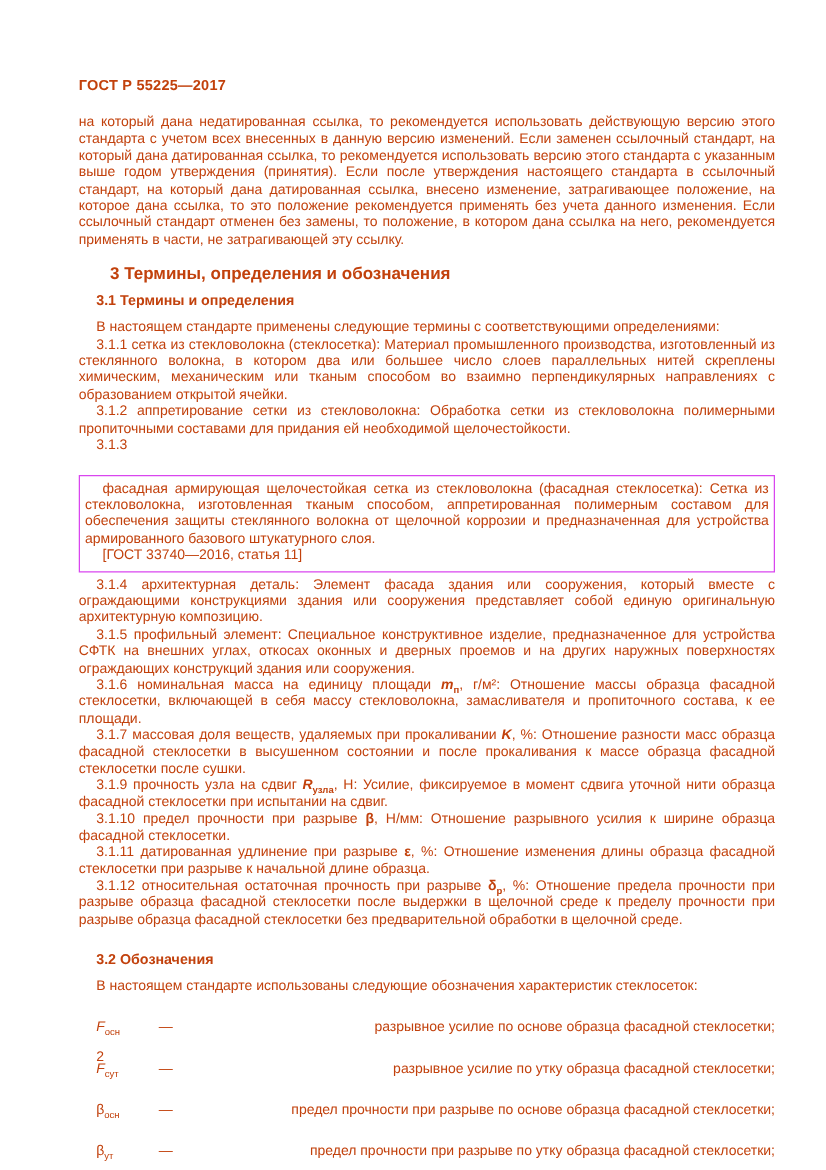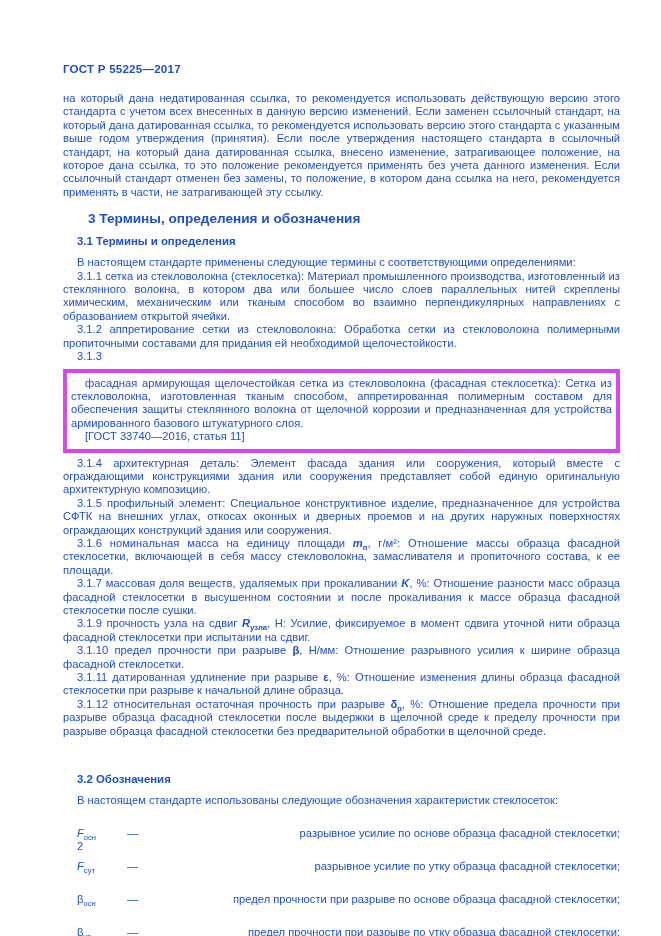--- a/index.html
+++ b/index.html
@@ -1,33 +1,33 @@
 <!DOCTYPE html>
 <html lang="ru"><head>
 <meta charset="utf-8">
 <style>
   html,body { margin:0; padding:0; background:#ffffff; }
   .page {
     position:relative; width:661px; height:936px; background:#ffffff;
-    font-family:"Liberation Sans", sans-serif; color:#1d4ed8; overflow:hidden;
+    font-family:"Liberation Sans", sans-serif; color:#c2410c; overflow:hidden;
   }
   .content { position:absolute; left:63px; top:62px; width:557px; }
   .doc-header { font-weight:bold; font-size:11.6px; line-height:13px; letter-spacing:0.2px; }
   .para { font-size:11.2px; line-height:13.4px; text-align:justify; margin:0; }
   .indent { text-indent:14px; }
   .p1 { margin-top:17px; }
   h1.sec { font-size:13.6px; font-weight:bold; margin:12px 0 9px 25px; line-height:15px; }
   h2.sub { font-size:11.4px; font-weight:bold; margin:9px 0 8px 14px; line-height:13px; }
-  h2.sub32 { margin-top:35px; }
+  h2.sub32 { margin-top:19px; }
   .term { font-weight:normal; }
   .sym  { font-weight:bold; font-style:italic; }
   .symg { font-weight:bold; font-style:normal; }
   sub.bs { font-weight:bold; font-size:7.6px; line-height:0; }
   sub.ss { font-size:7.6px; line-height:0; }
-  .box { border:4px solid #d946ef; margin:5px 0 4px 0; padding:4px 4px 5px 4px; }
+  .box { border:1px solid #d946ef; margin:16px 0 4px 0; padding:4px 4px 5px 4px; }
   .symrow { display:flex; font-size:11.2px; line-height:12.8px; padding-left:14px;margin-top:20px; }
   .symcol { flex:0 0 50px; }
   .symcol .it { font-style:italic; }
   .dash { flex:0 0 24px; }
   .desc { flex:1;text-align:right; }
   .pagenum { position:absolute; left:77px; top:840px; font-size:11.2px; }
 </style>
 </head>
 <body>
 

